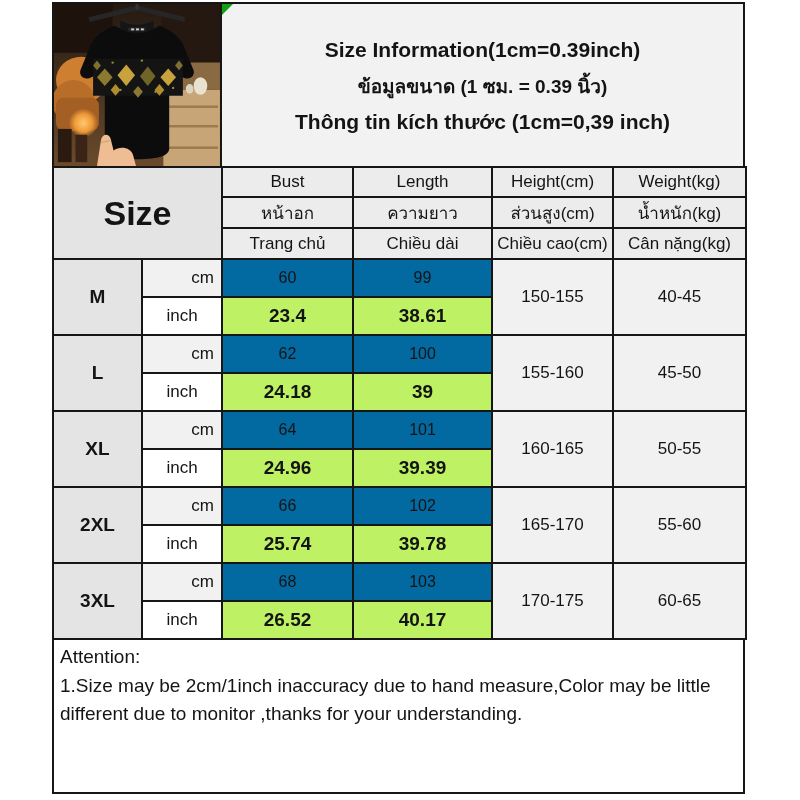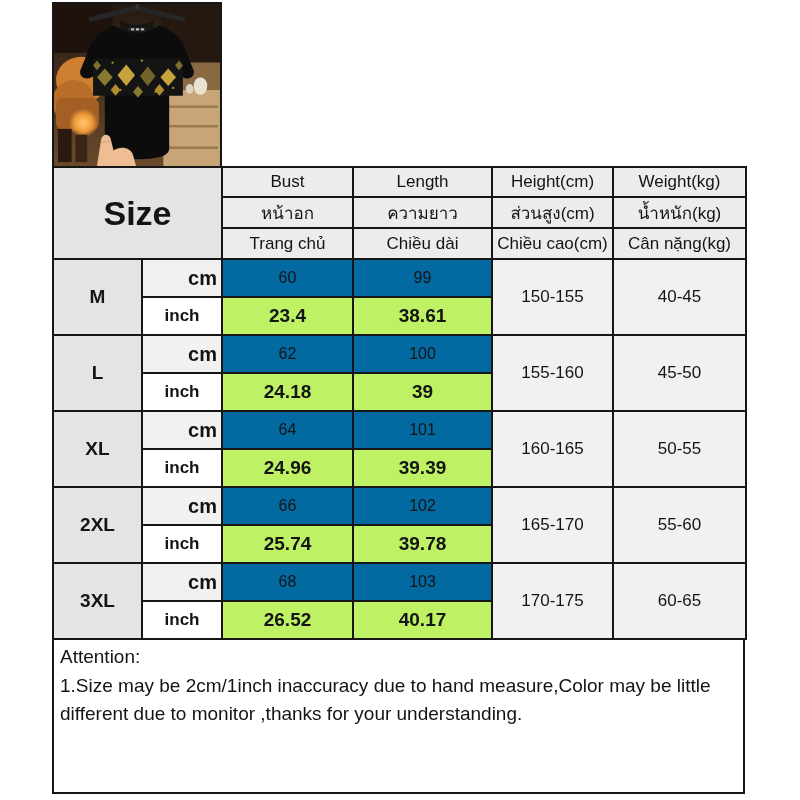--- a/index.html
+++ b/index.html
@@ -32,22 +32,22 @@
   .size-table td, .size-table th {
     border:2px solid #161616; text-align:center; vertical-align:middle;
     overflow:hidden; white-space:nowrap;
   }
   .size-table .hdr-row { height:30px; }
   .size-table .hdr-row2 { height:31px; }
   .cell-size-big { background:#e4e4e4; font-size:34px; font-weight:bold; }
   .cell-hdr { background:#ececec; font-size:17px; font-weight:normal; }
   .row-data { height:38px; }
   .cell-sizelabel { background:#e4e4e4; font-size:19px; font-weight:bold; }
-  .cell-unit-cm { background:#f1f1f1; font-size:20px; font-weight:bold;padding-left:41px; }
-  .cell-unit-inch { background:#ffffff; font-size:17px; font-weight:bold; }
+  .cell-unit-cm { background:#f1f1f1; font-size:17px; font-weight:normal;padding-left:41px; }
+  .cell-unit-inch { background:#ffffff; font-size:17px; font-weight:normal; }
   .cell-val-cm { background:#0369a1; font-size:16px; font-weight:normal; }
   .cell-val-inch { background:#bef264; font-size:19px; font-weight:bold; }
   .cell-span { background:#f1f1f1; font-size:17px; font-weight:normal; }
 
   
   .attention-box {
     margin-top:-2px; border:2px solid #161616; height:156px; background:#ffffff;
     padding:3px 2px 8px 6px; font-size:19px; line-height:1.5;
   }
   .attention-box p { font-weight:normal; }
@@ -125,20 +125,26 @@
             <circle cx="104" cy="90" r="1.2" fill="#9d8a36"></circle>
             <circle cx="122" cy="86" r="1.2" fill="#9d8a36"></circle>
           </g>
 
           <path d="M44 166 L48 140 C49 133 56 132 58 138 L61 150
                    C68 145 79 147 81 155 L84 166 Z" fill="#eebd94"></path>
           <path d="M48 142 L57 140" stroke="#d9a377" stroke-width="1.2" fill="none"></path>
         </svg>
       </div>
 
+      <div class="title-box">
+        <div class="corner-tri"></div>
+        <div class="title-en">Size Information(1cm=0.39inch)</div>
+        <div class="title-th">ข้อมูลขนาด (1 ซม. = 0.39 นิ้ว)</div>
+        <div class="title-vi">Thông tin kích thước (1cm=0,39 inch)</div>
+      </div>
     </div>
 
     <table class="size-table">
       <colgroup>
         <col style="width:89px">
           <col style="width:80px">
           <col style="width:131px">
         <col style="width:139px">
           <col style="width:121px">
           <col style="width:133px">

